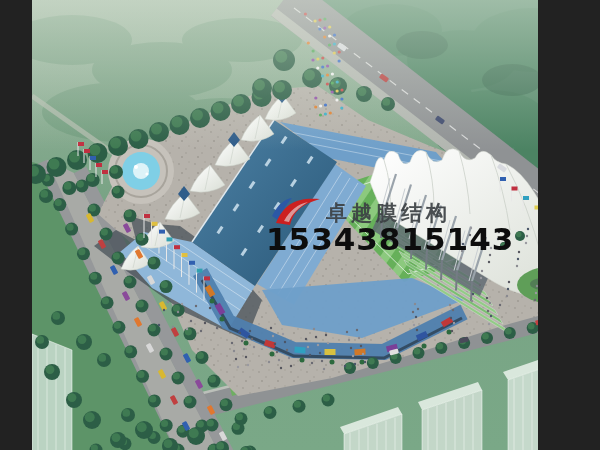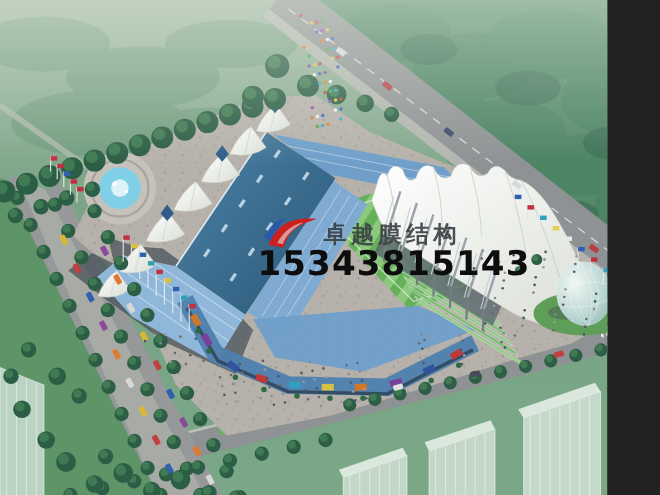--- a/index.html
+++ b/index.html
@@ -1,18 +1,19 @@
 <!DOCTYPE html>
 <html><head>
 <meta charset="utf-8">
 <style>
   html,body{margin:0;padding:0;background:#222;}
   .stage{
-    position:relative;width:552px;height:450px;overflow:hidden;
+    position:relative;width:506px;height:450px;overflow:hidden;
     font-family:"DejaVu Sans","Liberation Sans",sans-serif;
+    margin-left:32px;
   }
   .stage svg{position:absolute;left:0;top:0;display:block;}
   text{font-family:"DejaVu Sans","Liberation Sans",sans-serif;}
   .company{font-size:21px;font-weight:bold;fill:#3c4144;opacity:.92;letter-spacing:4px;}
   .phone{font-size:31px;font-weight:bold;fill:#0d0d0d;letter-spacing:1px;}
 </style>
 </head>
 <body>
 
 <div class="stage">

